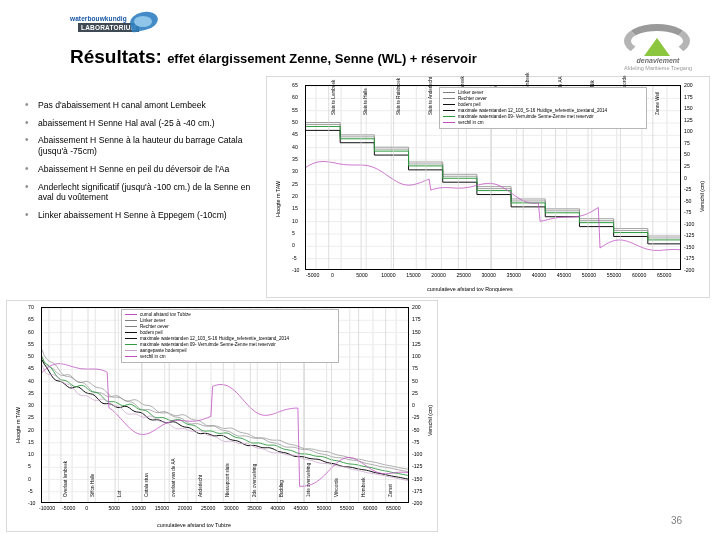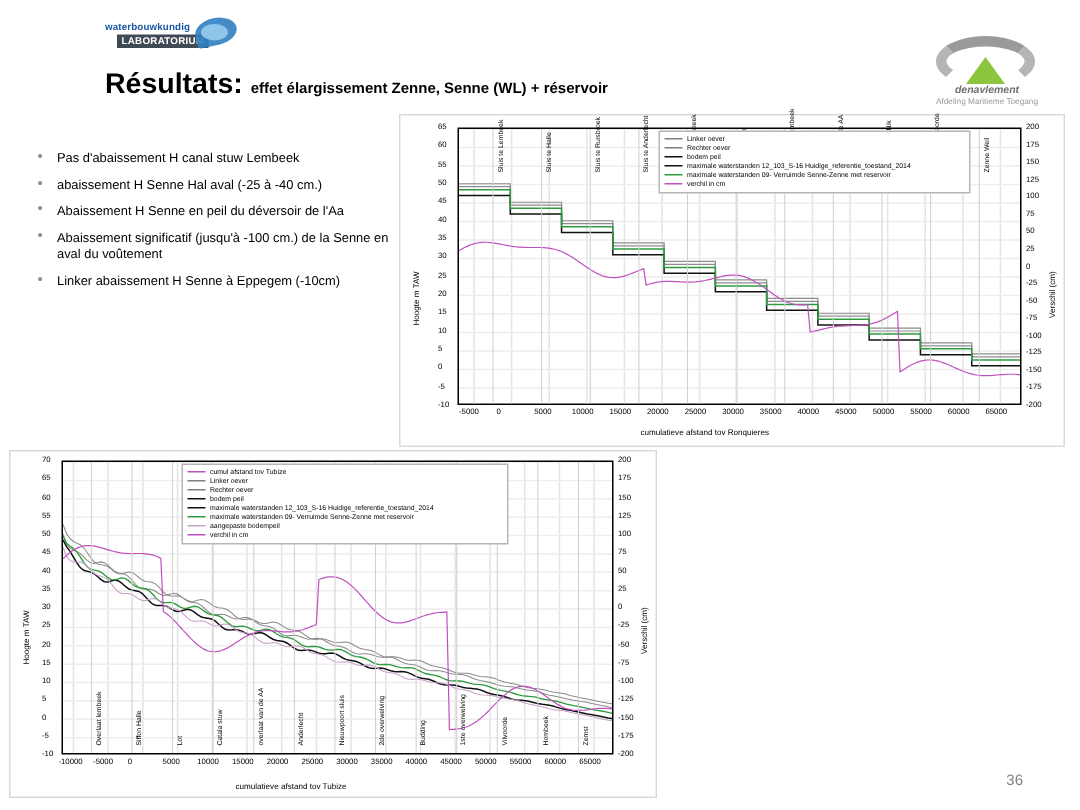--- a/index.html
+++ b/index.html
@@ -110,21 +110,21 @@
 
   .title {
     position: absolute;
     left: 70px; top: 46px;
     width: 600px;
     font-size: 19px;
     font-weight: bold;
     color: #000000;
   }
   .title .subtitle {
-    font-size: 10px;
+    font-size: 13px;
     font-weight: bold;
   }
 
   
   .bullets {
     position: absolute;
     left: 20px; top: 100px;
     width: 242px;
   }
   .bullet {
@@ -240,30 +240,33 @@
     <div class="dnm-sub">Afdeling Maritieme Toegang</div>
   </div>
 
   <div class="title">
     <span>Résultats:</span>
     <span class="subtitle">effet élargissement Zenne, Senne (WL) + réservoir</span>
   </div>
 
   <div class="bullets">
     <div class="bullet">
-      <span>Pas d'abaissement H canal stuw Lembeek</span>
+      <span>Pas d'abaissement H canal amont Lembeek</span>
     </div>
     <div class="bullet">
       <span>abaissement H Senne Hal aval (-25 à -40 cm.)</span>
     </div>
     <div class="bullet">
+      <span>Abaissement H Senne à la hauteur du barrage Catala (jusqu'à -75cm)</span>
+    </div>
+    <div class="bullet">
       <span>Abaissement H Senne en peil du déversoir de l'Aa</span>
     </div>
     <div class="bullet">
-      <span>Abaissement significatif (jusqu'à -100 cm.) de la Senne en aval du voûtement</span>
+      <span>Anderlecht significatif (jusqu'à -100 cm.) de la Senne en aval du voûtement</span>
     </div>
     <div class="bullet">
       <span>Linker abaissement H Senne à Eppegem (-10cm)</span>
     </div>
   </div>
 
   <div class="chart" id="chart-top" style="left:266px; top:76px; width:444px; height:222px;">
 
     <div class="axis-title rot90" style="left:8px; top:140px;">Hoogte m TAW</div>
 

